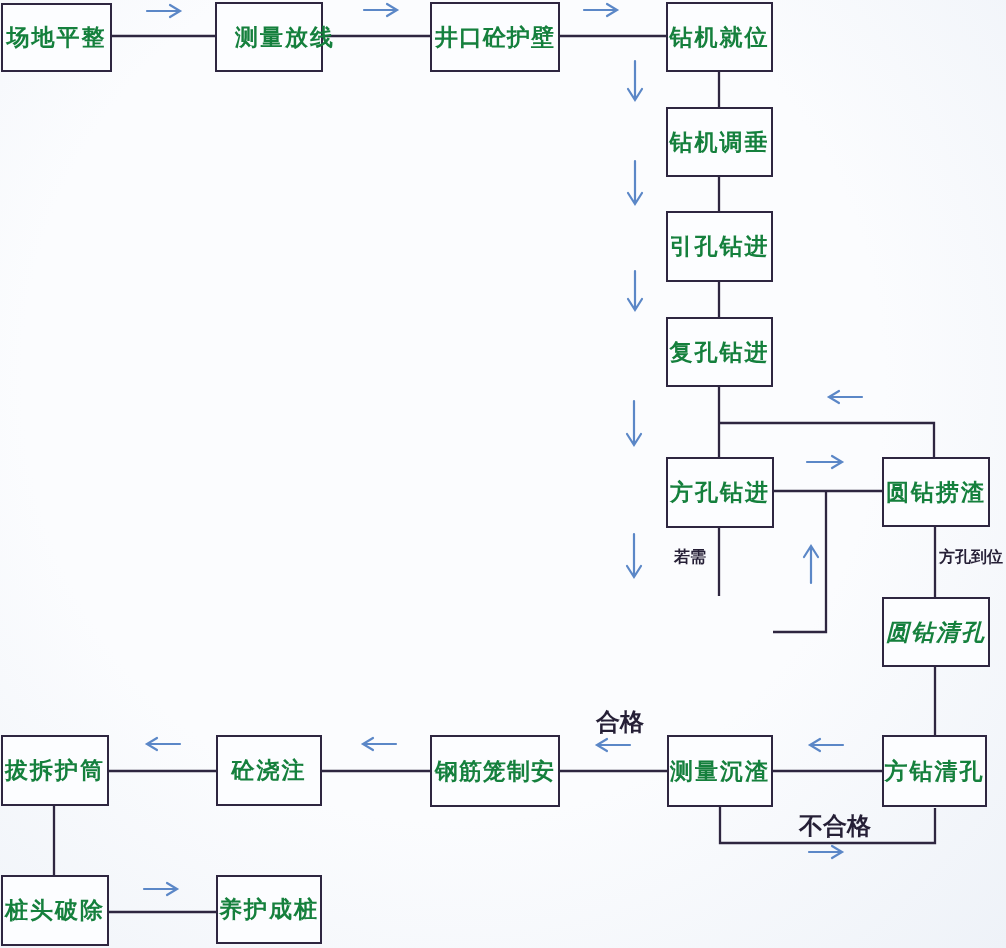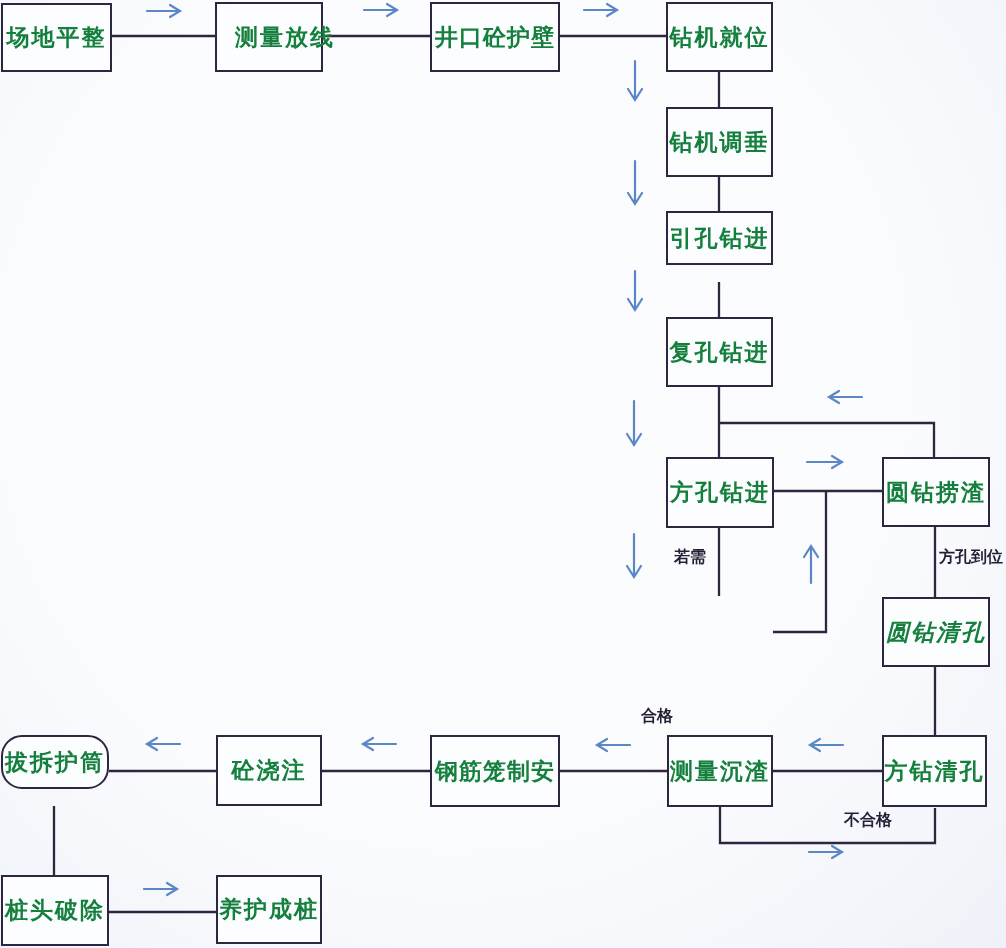--- a/index.html
+++ b/index.html
@@ -31,21 +31,21 @@
     white-space: nowrap;
   }
   .node.wide { letter-spacing: 1px; }
   .edge-label {
     position: absolute;
     color: #251f36;
     font-weight: bold;
     white-space: nowrap;
   }
   .lbl-16 { font-size: 16px; }
-  .lbl-18 { font-size: 16px; margin-left: 45px; }
+  .lbl-18 { font-size: 24px; }
 </style>
 </head>
 <body>
 
 <div class="canvas">
 
   <svg class="diagram-svg" viewBox="0 0 1006 948" xmlns="http://www.w3.org/2000/svg">
 
     <g stroke="#2e2640" stroke-width="2.3" fill="none">
       <path d="M112 36 H215"></path>
@@ -89,30 +89,30 @@
       <path d="M809 852 H840 M832 846 L842 852 L832 858"></path>
       <path d="M144 889 H175 M167 883 L177 889 L167 895"></path>
     </g>
   </svg>
 
   <div class="node" style="left:1px;   top:3px;   width:111px; height:69px;">场地平整</div>
   <div class="node" style="left:215px; top:2px;   width:108px; height:70px;padding-left:32px;">测量放线</div>
   <div class="node wide" style="left:430px; top:2px; width:130px; height:70px;">井口砼护壁</div>
   <div class="node" style="left:666px; top:2px;   width:107px; height:70px;">钻机就位</div>
   <div class="node" style="left:666px; top:107px; width:107px; height:70px;">钻机调垂</div>
-  <div class="node" style="left:666px; top:211px; width:107px; height:54px;">引孔钻进</div>
+  <div class="node" style="left:666px; top:211px; width:107px; height:71px;">引孔钻进</div>
   <div class="node" style="left:666px; top:457px; width:108px; height:71px;">方孔钻进</div>
   <div class="node" style="left:666px; top:317px; width:107px; height:70px;">复孔钻进</div>
   <div class="node" style="left:882px; top:457px; width:108px; height:70px;">圆钻捞渣</div>
   <div class="node" style="left:882px; top:597px; width:108px; height:70px;font-style:italic;">圆钻清孔</div>
   <div class="node" style="left:882px; top:735px; width:105px; height:72px;">方钻清孔</div>
   <div class="node" style="left:667px; top:735px; width:106px; height:72px;">测量沉渣</div>
   <div class="node wide" style="left:430px; top:735px; width:130px; height:72px;">钢筋笼制安</div>
   <div class="node" style="left:216px; top:735px; width:106px; height:71px;">砼浇注</div>
-  <div class="node" style="left:1px;   top:735px; width:108px; height:54px;border-radius:21px;">拔拆护筒</div>
+  <div class="node" style="left:1px;   top:735px; width:108px; height:71px;">拔拆护筒</div>
   <div class="node" style="left:1px;   top:875px; width:108px; height:71px;">桩头破除</div>
   <div class="node" style="left:216px; top:875px; width:106px; height:69px;">养护成桩</div>
 
   <div class="edge-label lbl-16" style="left:674px; top:547px;">若需</div>
   <div class="edge-label lbl-16" style="left:939px; top:547px;">方孔到位</div>
   <div class="edge-label lbl-18" style="left:596px; top:706px;">合格</div>
   <div class="edge-label lbl-18" style="left:799px; top:810px;">不合格</div>
 
 </div>
 

